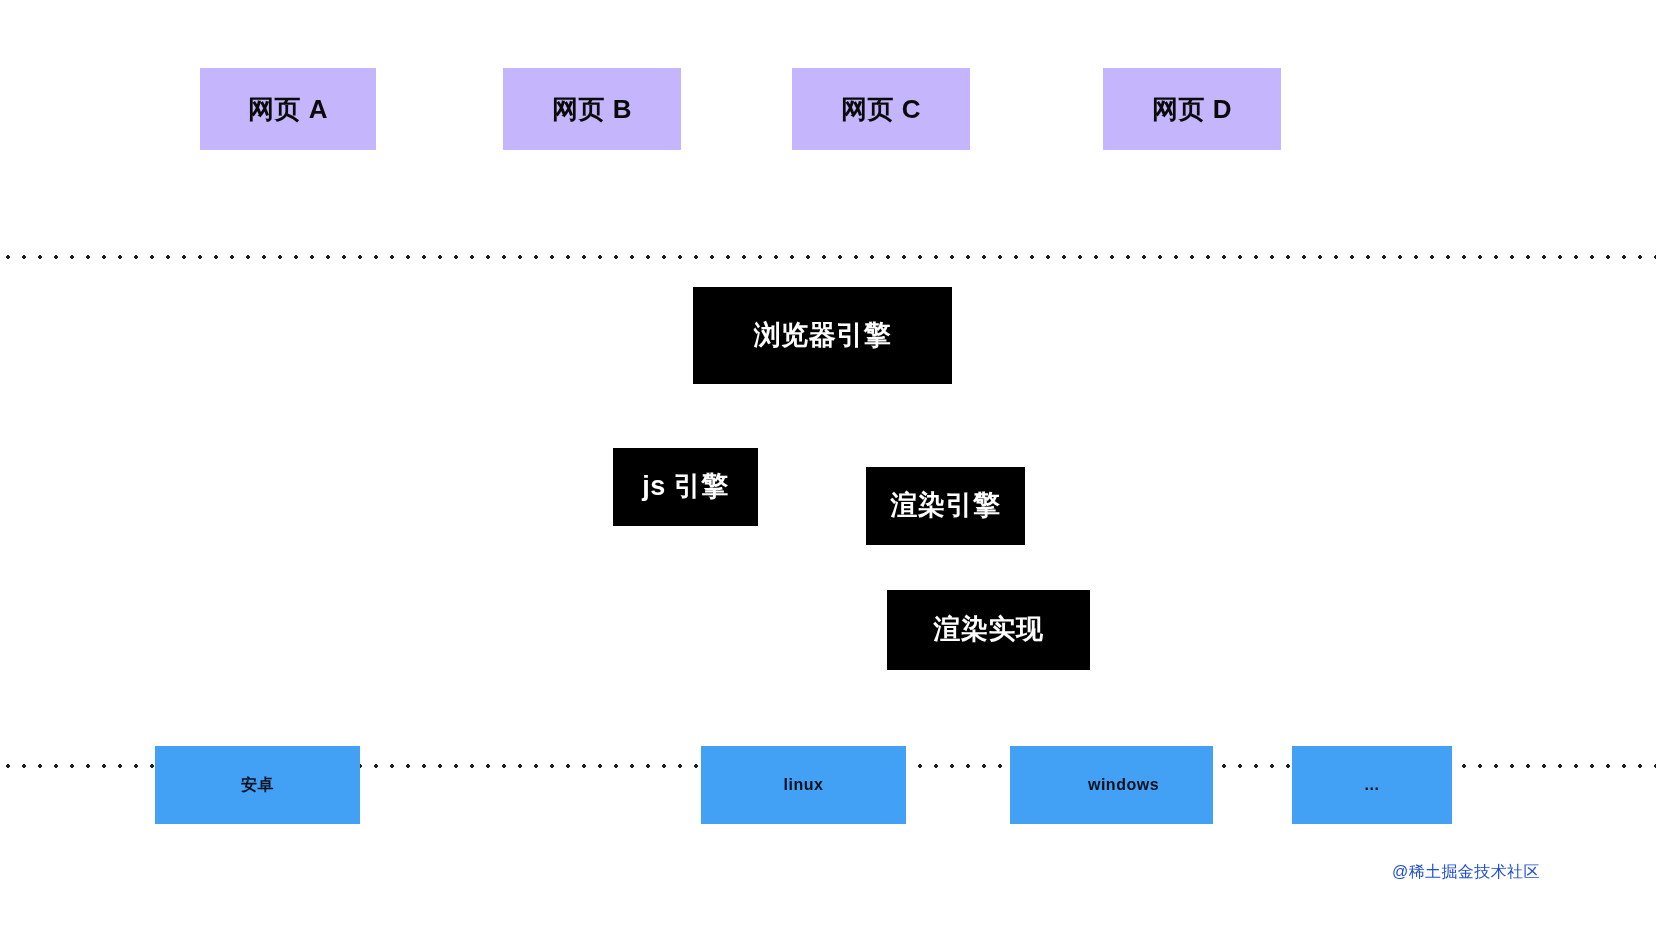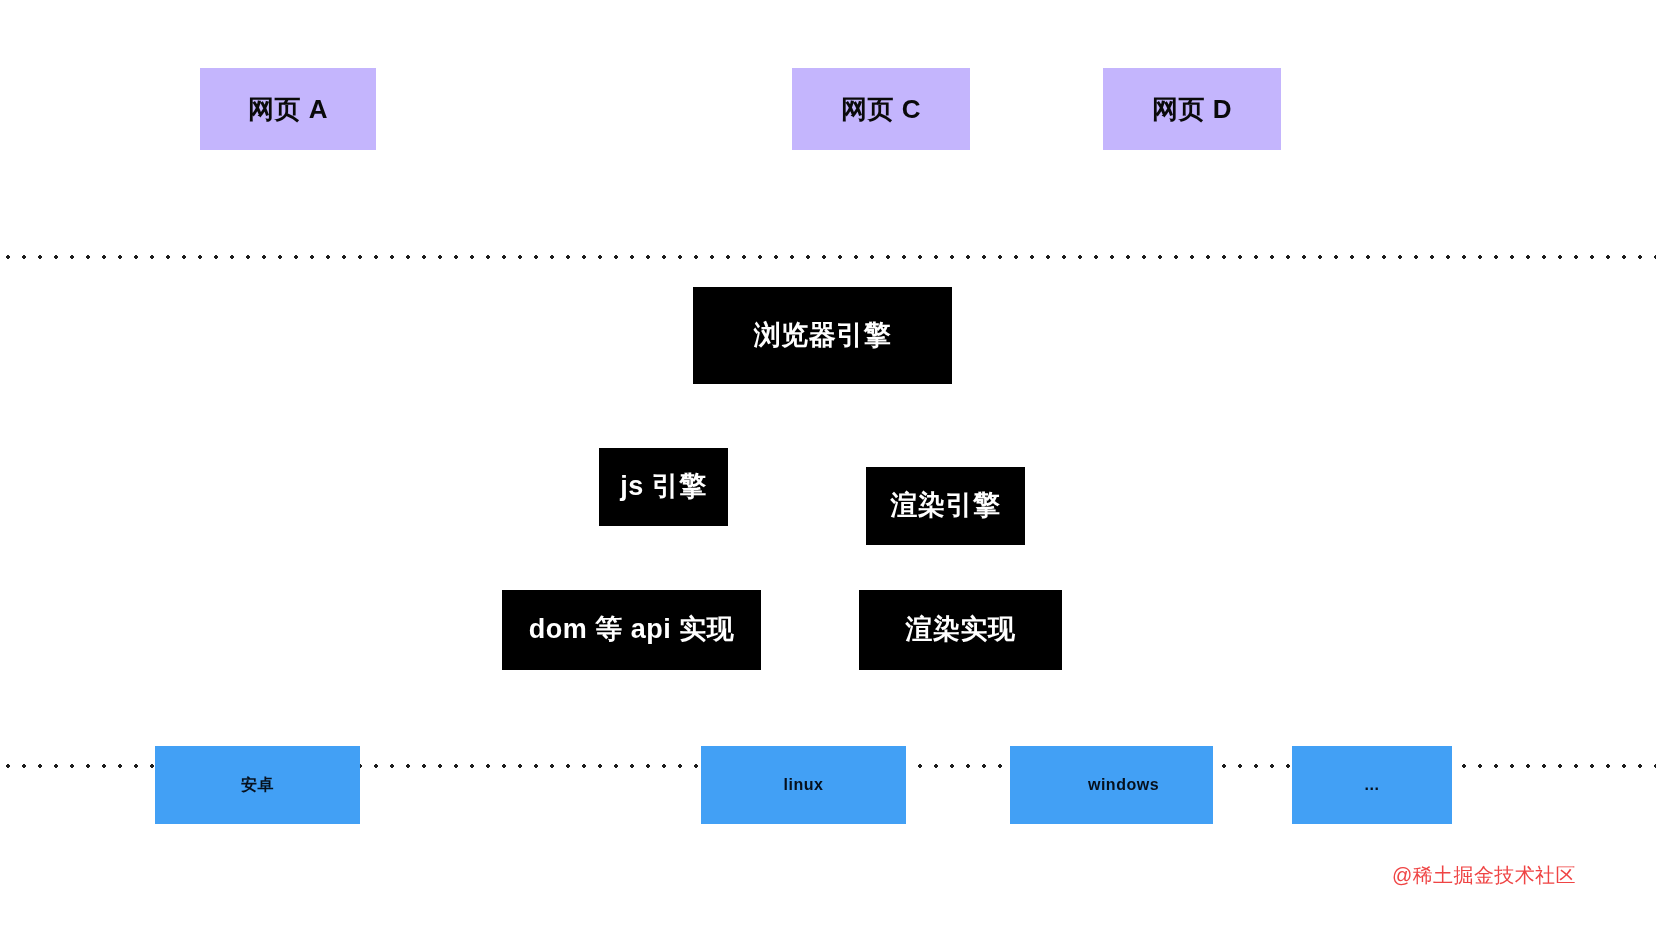--- a/index.html
+++ b/index.html
@@ -49,57 +49,57 @@
     left: 0;
     width: 100%;
     height: 4px;
     background-image: radial-gradient(circle, #1d1d1d 1.6px, rgba(255,255,255,0) 1.9px);
     background-size: 16px 4px;
     background-repeat: repeat-x;
     background-position: 0 center;
   }
   .watermark {
     position: absolute;
-    font-size: 20px;
+    font-size: 16px;
     font-weight: normal;
-    color: #ef4444;
+    color: #1d4ed8;
     letter-spacing: 0.4px;
     white-space: nowrap;
   }
 </style>
 </head>
 <body>
 
 <div id="canvas">
 
   <div class="node node-page" style="left:200px; top:68px; width:176px; height:82px;">
     <span>网页 A</span>
+  </div>
+  <div class="node node-page" style="left:503px; top:68px; width:178px; height:82px;">
+    <span>网页 B</span>
   </div>
   <div class="node node-page" style="left:792px; top:68px; width:178px; height:82px;">
     <span>网页 C</span>
   </div>
   <div class="node node-page" style="left:1103px; top:68px; width:178px; height:82px;">
     <span>网页 D</span>
   </div>
 
   <div class="divider" style="top:255px;"></div>
 
   <div class="node node-engine" style="left:693px; top:287px; width:259px; height:97px;">
     <span>浏览器引擎</span>
   </div>
-  <div class="node node-engine" style="left:599px; top:448px; width:129px; height:78px;">
+  <div class="node node-engine" style="left:613px; top:448px; width:145px; height:78px;">
     <span>js 引擎</span>
   </div>
   <div class="node node-engine" style="left:866px; top:448px; width:159px; height:78px;margin-top:19px;">
     <span>渲染引擎</span>
   </div>
-  <div class="node node-engine" style="left:502px; top:590px; width:259px; height:80px;">
-    <span>dom 等 api 实现</span>
-  </div>
-  <div class="node node-engine" style="left:859px; top:590px; width:203px; height:80px;">
+  <div class="node node-engine" style="left:887px; top:590px; width:203px; height:80px;">
     <span>渲染实现</span>
   </div>
 
   <div class="divider" style="top:764px;"></div>
 
   <div class="node node-os" style="left:155px; top:746px; width:205px; height:78px;">
     <span>安卓</span>
   </div>
   <div class="node node-os" style="left:701px; top:746px; width:205px; height:78px;">
     <span>linux</span>

